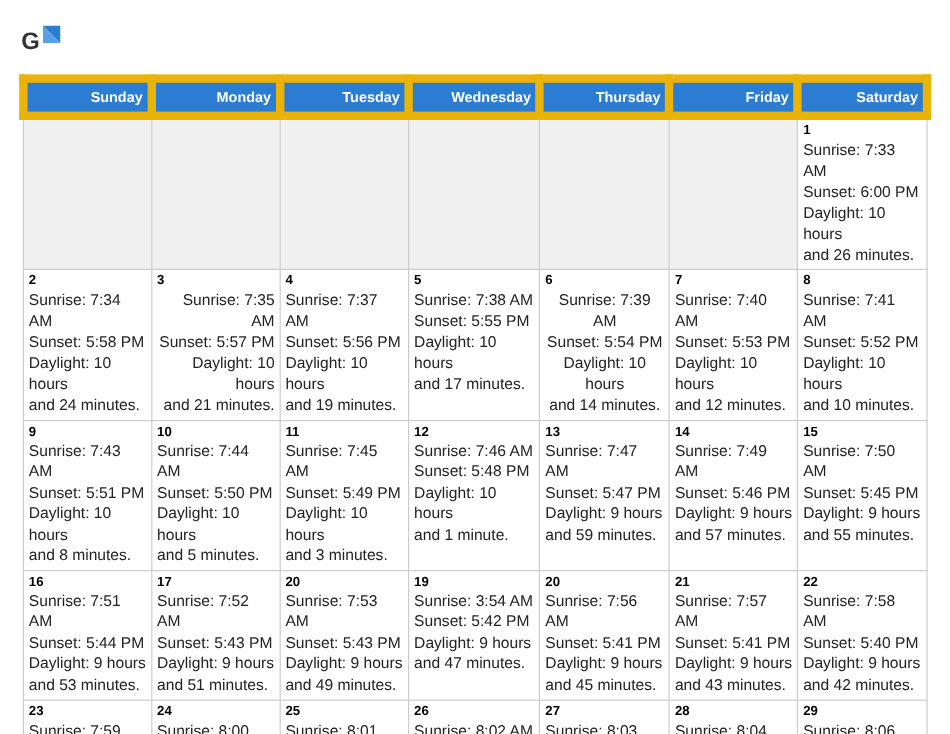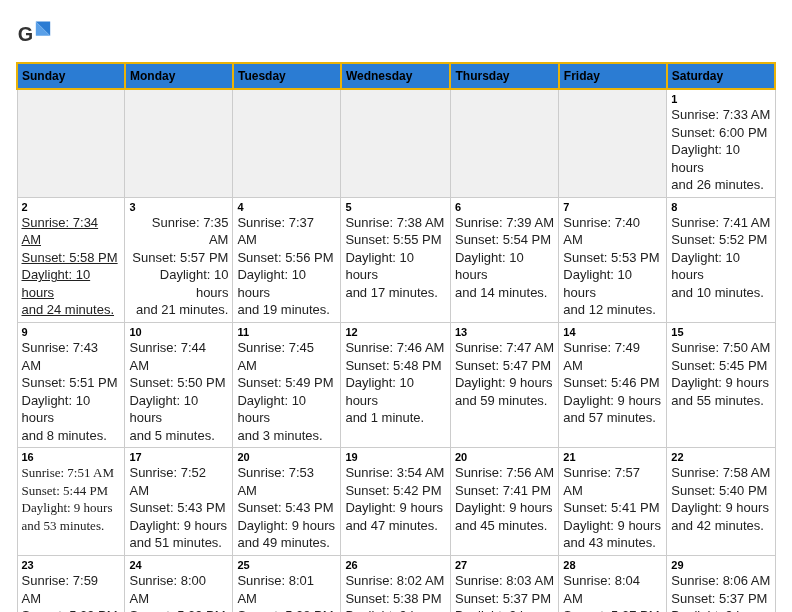--- a/index.html
+++ b/index.html
@@ -52,26 +52,26 @@
       font-size: 13px;
       color: #555;
     }
     .calendar {
       width: 100%;
       border-collapse: collapse;
       font-size: 10.5px;
     }
     .calendar th {
       background: #2b7cd3;
-      color: #000000;
+      color: #ffffff;
       padding: 5px 4px;
-      text-align: left;
+      text-align: right;
       font-size: 12px;
       font-weight: bold;
-      border: 2px solid #eab308;
+      border: 7px solid #eab308;
     }
     .calendar td {
       border: 1px solid #ccc;
       padding: 3px 4px;
       vertical-align: top;
       background: #fff;
       width: 113px;
       height: 72px;
     }
     .calendar td.empty {
@@ -138,21 +138,21 @@
             <span class="day-num">1</span>
             <div class="day-info" style="white-space: pre-line;">Sunrise: 7:33 AM
 Sunset: 6:00 PM
 Daylight: 10 hours
 and 26 minutes.</div>
           </td>
         </tr>
         <tr>
           <td>
             <span class="day-num">2</span>
-            <div class="day-info" style="white-space: pre-line; text-decoration: underline;">Sunrise: 7:34 AM
+            <div class="day-info" style="white-space: pre-line;">Sunrise: 7:34 AM
 Sunset: 5:58 PM
 Daylight: 10 hours
 and 24 minutes.</div>
           </td>
           <td>
             <span class="day-num">3</span>
             <div class="day-info" style="white-space: pre-line; text-align: right;">Sunrise: 7:35 AM
 Sunset: 5:57 PM
 Daylight: 10 hours
 and 21 minutes.</div>
@@ -166,21 +166,21 @@
           </td>
           <td>
             <span class="day-num">5</span>
             <div class="day-info" style="white-space: pre-line;">Sunrise: 7:38 AM
 Sunset: 5:55 PM
 Daylight: 10 hours
 and 17 minutes.</div>
           </td>
           <td>
             <span class="day-num">6</span>
-            <div class="day-info" style="white-space: pre-line;">Sunrise: 7:39 AM
+            <div class="day-info" style="white-space: pre-line; text-align: center;">Sunrise: 7:39 AM
 Sunset: 5:54 PM
 Daylight: 10 hours
 and 14 minutes.</div>
           </td>
           <td>
             <span class="day-num">7</span>
             <div class="day-info" style="white-space: pre-line;">Sunrise: 7:40 AM
 Sunset: 5:53 PM
 Daylight: 10 hours
 and 12 minutes.</div>
@@ -240,21 +240,21 @@
             <span class="day-num">15</span>
             <div class="day-info" style="white-space: pre-line;">Sunrise: 7:50 AM
 Sunset: 5:45 PM
 Daylight: 9 hours
 and 55 minutes.</div>
           </td>
         </tr>
         <tr>
           <td>
             <span class="day-num">16</span>
-            <div class="day-info" style="white-space: pre-line; font-family: Liberation Serif, serif;">Sunrise: 7:51 AM
+            <div class="day-info" style="white-space: pre-line;">Sunrise: 7:51 AM
 Sunset: 5:44 PM
 Daylight: 9 hours
 and 53 minutes.</div>
           </td>
           <td>
             <span class="day-num">17</span>
             <div class="day-info" style="white-space: pre-line;">Sunrise: 7:52 AM
 Sunset: 5:43 PM
 Daylight: 9 hours
 and 51 minutes.</div>
@@ -269,21 +269,21 @@
           <td>
             <span class="day-num">19</span>
             <div class="day-info" style="white-space: pre-line;">Sunrise: 3:54 AM
 Sunset: 5:42 PM
 Daylight: 9 hours
 and 47 minutes.</div>
           </td>
           <td>
             <span class="day-num">20</span>
             <div class="day-info" style="white-space: pre-line;">Sunrise: 7:56 AM
-Sunset: 7:41 PM
+Sunset: 5:41 PM
 Daylight: 9 hours
 and 45 minutes.</div>
           </td>
           <td>
             <span class="day-num">21</span>
             <div class="day-info" style="white-space: pre-line;">Sunrise: 7:57 AM
 Sunset: 5:41 PM
 Daylight: 9 hours
 and 43 minutes.</div>
           </td>

